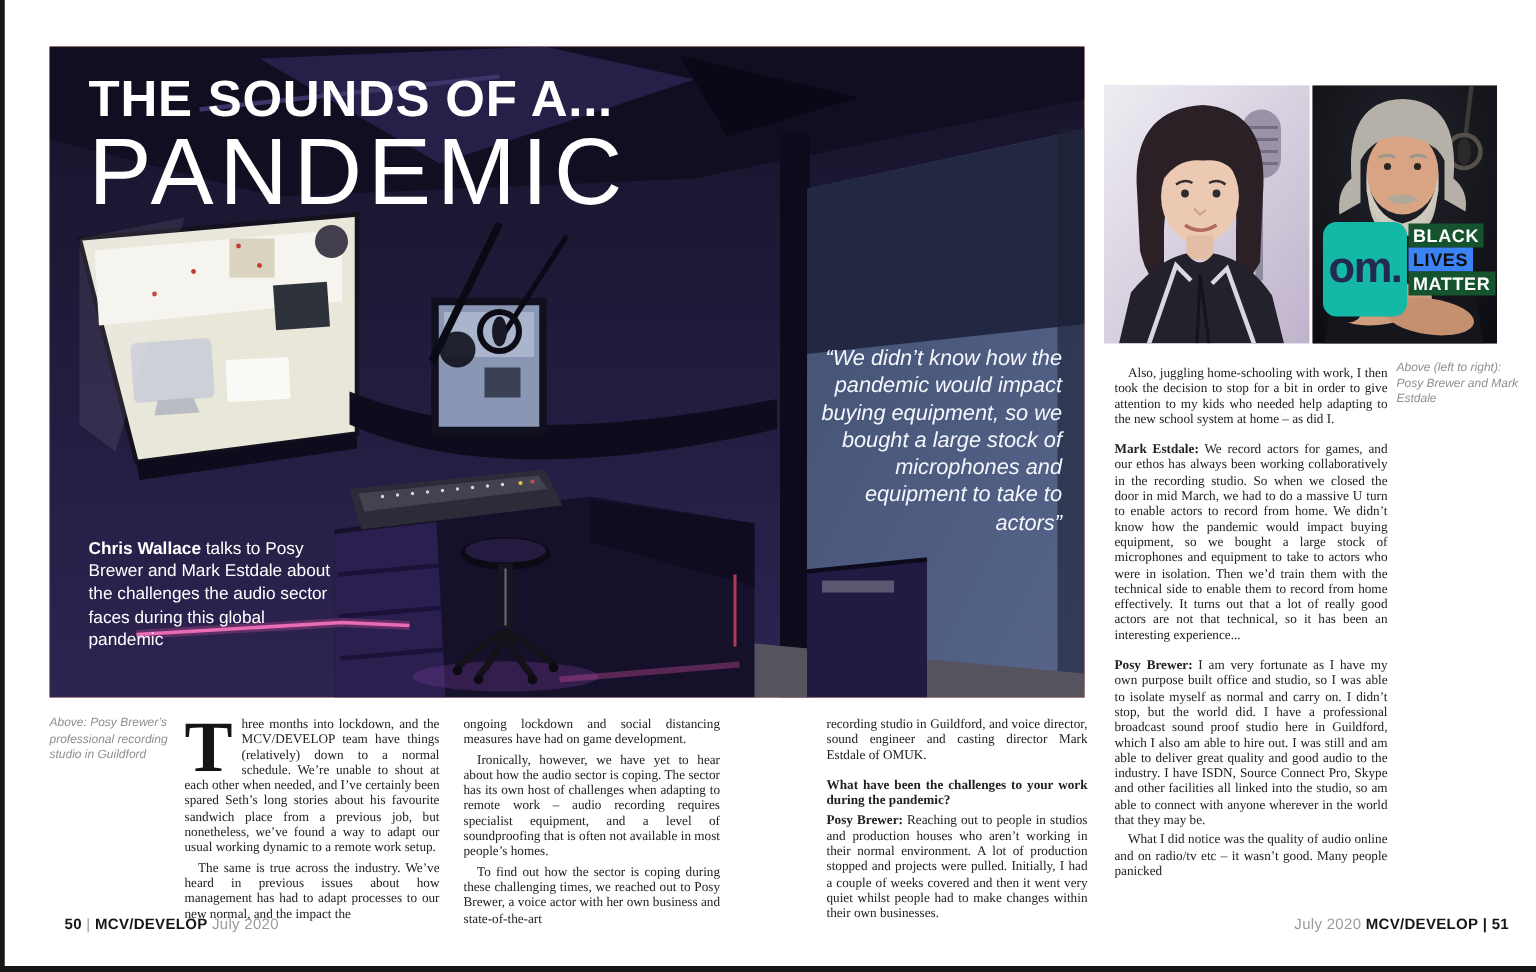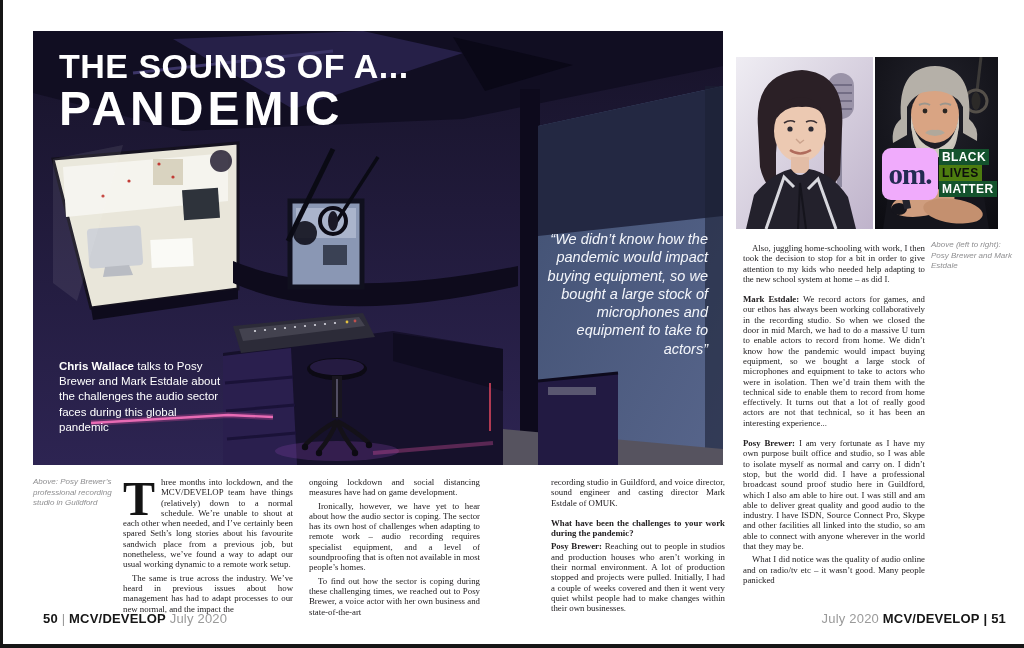--- a/index.html
+++ b/index.html
@@ -6,21 +6,21 @@
   .stage{position:relative;width:1024px;height:648px;background:#141414;overflow:hidden;
          font-family:"Liberation Sans",sans-serif;}
   .page{position:absolute;left:3px;top:0;width:1021px;height:644px;background:#ffffff;}
 
   
   .studio-photo{position:absolute;left:30px;top:31px;width:690px;height:434px;overflow:hidden;background:#7f1d1d;}
   .studio-photo svg{position:absolute;left:0;top:0;width:100%;height:100%;display:block;}
 
   .headline{position:absolute;left:26px;top:18px;color:#fff;}
   .kicker{font-weight:700;font-size:34px;line-height:1;letter-spacing:.5px;}
-  .main-title{font-weight:700;font-size:48px;line-height:.95;letter-spacing:4px;margin-top:3px;}
+  .main-title{font-weight:400;font-size:63px;line-height:.95;letter-spacing:4px;margin-top:3px;}
 
   .pullquote{position:absolute;top:199px;right:15px;width:168px;text-align:right;
              font:italic 14.5px/1.26 "Liberation Sans",sans-serif;color:#f4f6fb;}
 
   .standfirst{position:absolute;left:26px;top:328px;width:168px;color:#fff;
               font-size:11.5px;line-height:1.32;}
   .standfirst strong{font-weight:700;}
 
   
   .caption{position:absolute;font:italic 8px/1.32 "Liberation Sans",sans-serif;color:#8f8f91;}
@@ -41,30 +41,30 @@
   .col-3{left:545px;top:474px;width:180px;}
   .col-4{left:737px;top:240px;width:188px;}
   .dropcap{float:left;font-size:48px;line-height:37px;padding:3px 6px 0 0;font-weight:700;color:#141414;}
 
   
   .portrait{position:absolute;overflow:hidden;}
   .portrait svg{display:block;width:100%;height:100%;}
   .portrait-posy{left:733px;top:57px;width:137px;height:172px;background:#d6cfdb;}
   .portrait-mark{left:872px;top:57px;width:123px;height:172px;background:#0b0b10;}
 
-  .om-logo{position:absolute;left:879px;top:148px;width:56px;height:52px;background:#f0abfc;
+  .om-logo{position:absolute;left:879px;top:148px;width:56px;height:63px;background:#14b8a6;
            border-radius:9px;display:flex;align-items:center;justify-content:center;
-           font-weight:800;font-size:29px;letter-spacing:-1px;color:#232a52;font-family:Liberation Serif, serif;}
+           font-weight:800;font-size:29px;letter-spacing:-1px;color:#232a52;}
   .blm{position:absolute;left:936px;top:149px;display:flex;flex-direction:column;align-items:flex-start;}
   .blm-row{display:inline-block;font-weight:800;font-size:12px;line-height:16px;padding:0 3px;
            letter-spacing:.4px;background:#14532d;color:#fff;}
-  .blm-row.inverse{background:#4d7c0f;color:#0d0d0d;}
-
-  
-  .footer{position:absolute;top:611px;font-size:13px;letter-spacing:.2px;color:#9a9a9a;}
+  .blm-row.inverse{background:#3b82f6;color:#0d0d0d;}
+
+  
+  .footer{position:absolute;top:611px;font-size:10px;letter-spacing:.2px;color:#9a9a9a;}
   .footer-left{left:40px;}
   .footer-right{right:18px;text-align:right;}
   .footer .bold{font-weight:700;color:#161616;}
 
   
   .edge-left{position:absolute;left:0;top:0;width:3px;height:648px;background:#161616;}
   .edge-bottom{position:absolute;left:0;top:644px;width:1024px;height:4px;background:#161616;}
 </style>
 </head>
 <body>

